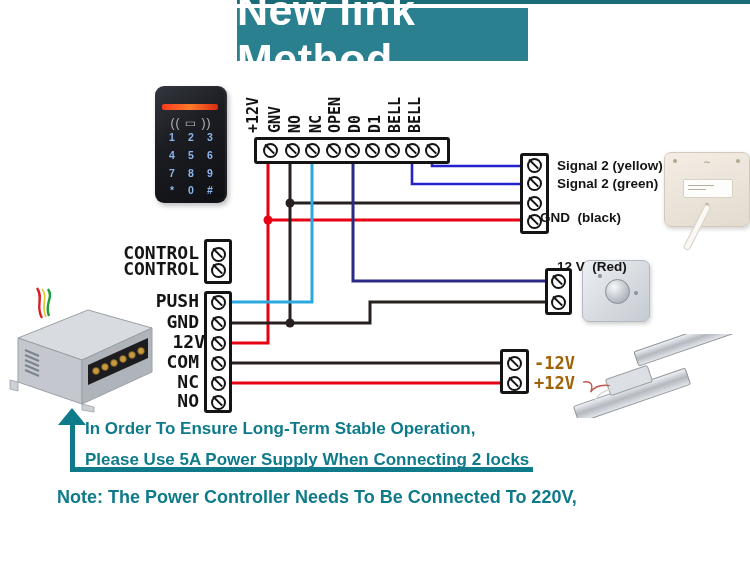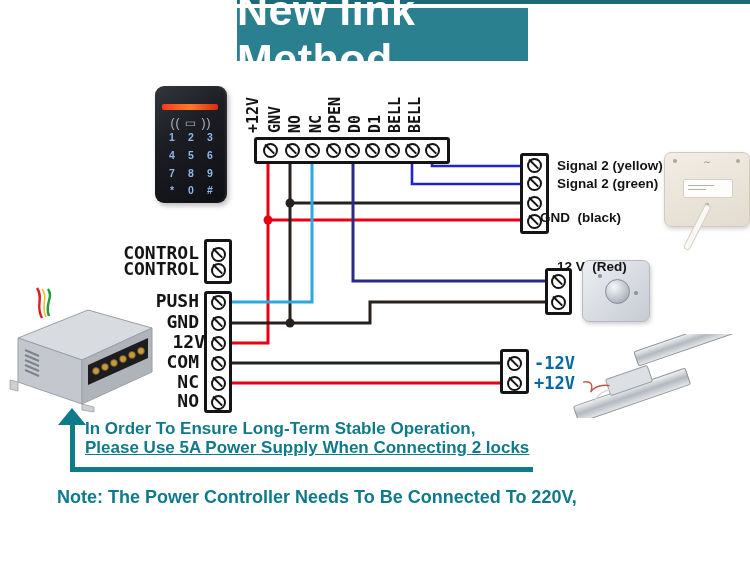--- a/index.html
+++ b/index.html
@@ -21,21 +21,21 @@
          background:#141414;transform:rotate(45deg);}
 
   .vlabel{position:absolute;transform-origin:0 100%;transform:rotate(-90deg);
           font-family:"DejaVu Sans Mono",monospace;font-weight:bold;font-size:15px;
           line-height:17px;height:17px;white-space:nowrap;color:#141414;}
   .llabel{position:absolute;transform:translate(-100%,-55%);white-space:pre;
           font-family:"DejaVu Sans Mono",monospace;font-weight:bold;font-size:18px;color:#141414;}
   .dlabel{position:absolute;transform:translateY(-50%);white-space:pre;
           font-weight:bold;font-size:13.5px;color:#141414;}
   .klabel{position:absolute;transform:translateY(-50%);white-space:pre;
-          font-family:"DejaVu Sans Mono",monospace;font-weight:bold;font-size:17px;color:#0369a1;}
+          font-family:"DejaVu Sans Mono",monospace;font-weight:bold;font-size:17px;color:#a16207;}
 
   
   #keypad{position:absolute;left:155px;top:86px;width:72px;height:117px;border-radius:9px;
           background:linear-gradient(145deg,#33363d 0%,#1b1d22 40%,#0e0f13 100%);
           box-shadow:2px 3px 5px rgba(0,0,0,.25), inset -2px 0 2px rgba(255,255,255,.08);}
   #keypad .ledbar{position:absolute;left:7px;top:18px;width:56px;height:6px;border-radius:2px;
           background:linear-gradient(90deg,#ff3a1e,#ff7a2a 50%,#d92b12);}
   #keypad .rfid{position:absolute;left:0;top:30px;width:100%;text-align:center;
           color:#b6bac0;font-size:12px;letter-spacing:1px;}
   .kkey{position:absolute;transform:translate(-50%,-50%);color:#8db6ec;font-size:10.5px;font-weight:bold;}
@@ -195,21 +195,21 @@
       <path d="M46,36 q-12,-6 -20,0 q8,-10 -4,-12" stroke="#c0574f" stroke-width="1.4" fill="none"></path>
       <path d="M48,40 q-14,-2 -22,6" stroke="#d9d9d9" stroke-width="1.4" fill="none"></path>
     </g>
   </svg>
 
   <div id="arrowhead" style="border-bottom-color: rgb(14, 122, 138);"></div>
   <div id="arrowstem" style="background: rgb(14, 122, 138);"></div>
   <div id="arrowbase" style="background: rgb(14, 122, 138);"></div>
 
   <div class="tealtext" id="warn1" style="left: 85px; top: 419px; color: rgb(14, 122, 138);">In Order To Ensure Long-Term Stable Operation,</div>
-  <div class="tealtext" id="warn2" style="left: 85px; top: 438px; color: rgb(14, 122, 138); text-decoration: underline;">Please Use 5A Power Supply When Connecting 2 locks</div>
+  <div class="tealtext" id="warn2" style="left: 85px; top: 450px; color: rgb(14, 122, 138);">Please Use 5A Power Supply When Connecting 2 locks</div>
   <div class="tealtext" id="note1" style="left: 57px; top: 487px; color: rgb(14, 122, 138);">Note: The Power Controller Needs To Be Connected To 220V,</div>
 
 <span class="screw" style="left: 262.5px; top: 142.5px;"></span>
     <div class="vlabel" style="left: 261.5px; top: 116px;">+12V</div>
     <span class="screw" style="left: 284.5px; top: 142.5px;"></span>
     <div class="vlabel" style="left: 283.5px; top: 116px;">GNV</div>
     <span class="screw" style="left: 304.5px; top: 142.5px;"></span>
     <div class="vlabel" style="left: 303.5px; top: 116px;">NO</div>
     <span class="screw" style="left: 325.5px; top: 142.5px;"></span>
     <div class="vlabel" style="left: 324.5px; top: 116px;">NC</div>

